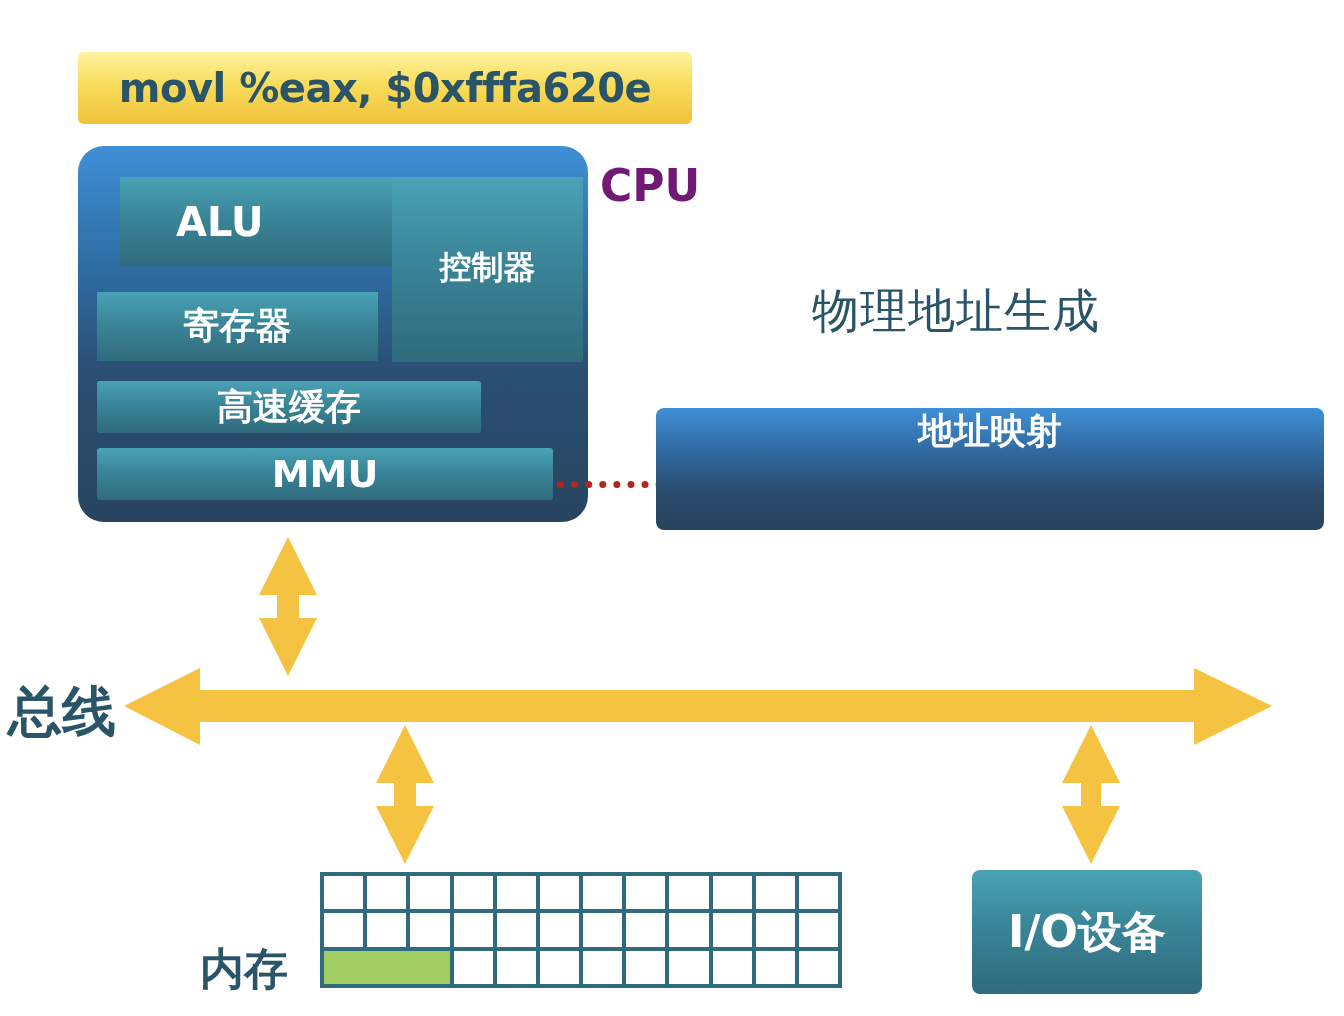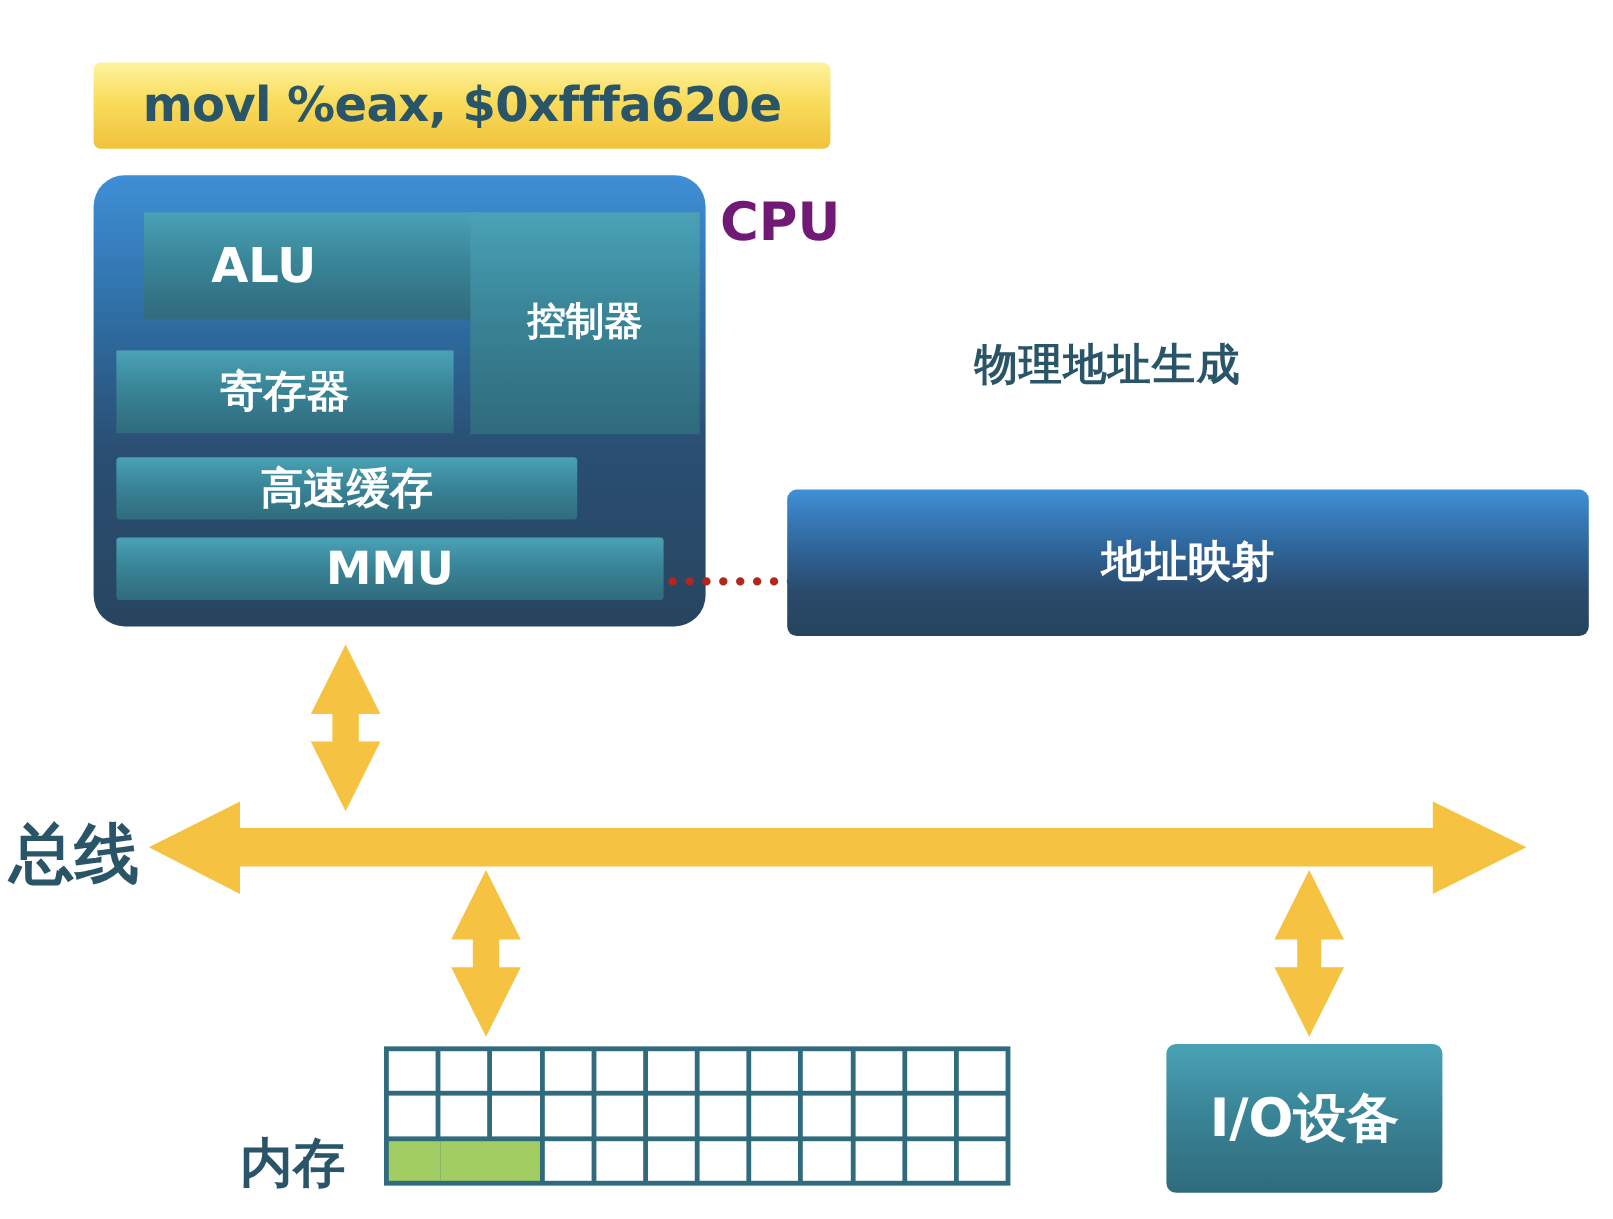--- a/index.html
+++ b/index.html
@@ -22,26 +22,26 @@
   .alu { left:97px; top:177px; width:281px; height:89px; justify-content:flex-start;
          padding-left:56px; box-sizing:border-box; font-size:40px;margin-left:23px; }
   .reg { left:97px; top:292px; width:281px; height:69px; font-size:36px; }
   .ctl { left:392px; top:177px; width:191px; height:185px; font-size:32px; padding-bottom:4px; box-sizing:border-box; }
   .cache { left:97px; top:381px; width:384px; height:52px; font-size:36px; border-radius:3px; }
   .mmu { left:97px; top:448px; width:456px; height:52px; font-size:38px; border-radius:3px; }
 
   .dots { left:557px; top:481px; width:148px; height:0;
           border-top:7px dotted #b3261e; }
 
-  .gen-title { left:812px; top:280px; font-size:36px; font-weight:bold; color:#2a5568; letter-spacing:1px; }
+  .gen-title { left:812px; top:280px; font-size:47px; font-weight:normal; color:#2a5568; letter-spacing:1px; }
 
   .map { left:656px; top:408px; width:668px; height:122px; border-radius:8px;
          background:linear-gradient(#3f8fd6 0%, #2f6599 40%, #2a4a6b 70%, #27445e 100%);
          color:#fff; font-weight:bold; text-align:center; display:flex;
-         flex-direction:column; justify-content:center; }
+         flex-direction:row; justify-content:center; }
   .map .l1 { font-size:36px; line-height:46px; }
   .map .l2 { font-size:36px; line-height:46px; }
 
   .bus-label { left:8px; top:676px; font-size:54px; font-weight:bold; color:#2a5568; }
   .mem-label { left:200px; top:940px; font-size:44px; font-weight:bold; color:#2a5568; }
 
   .grid { left:320px; top:872px; width:522px; height:116px;
           display:grid; grid-template-columns:repeat(12, 1fr);
           grid-template-rows:repeat(3, 1fr);
           background:#2f6b7c; gap:4px; padding:4px; box-sizing:border-box; }

